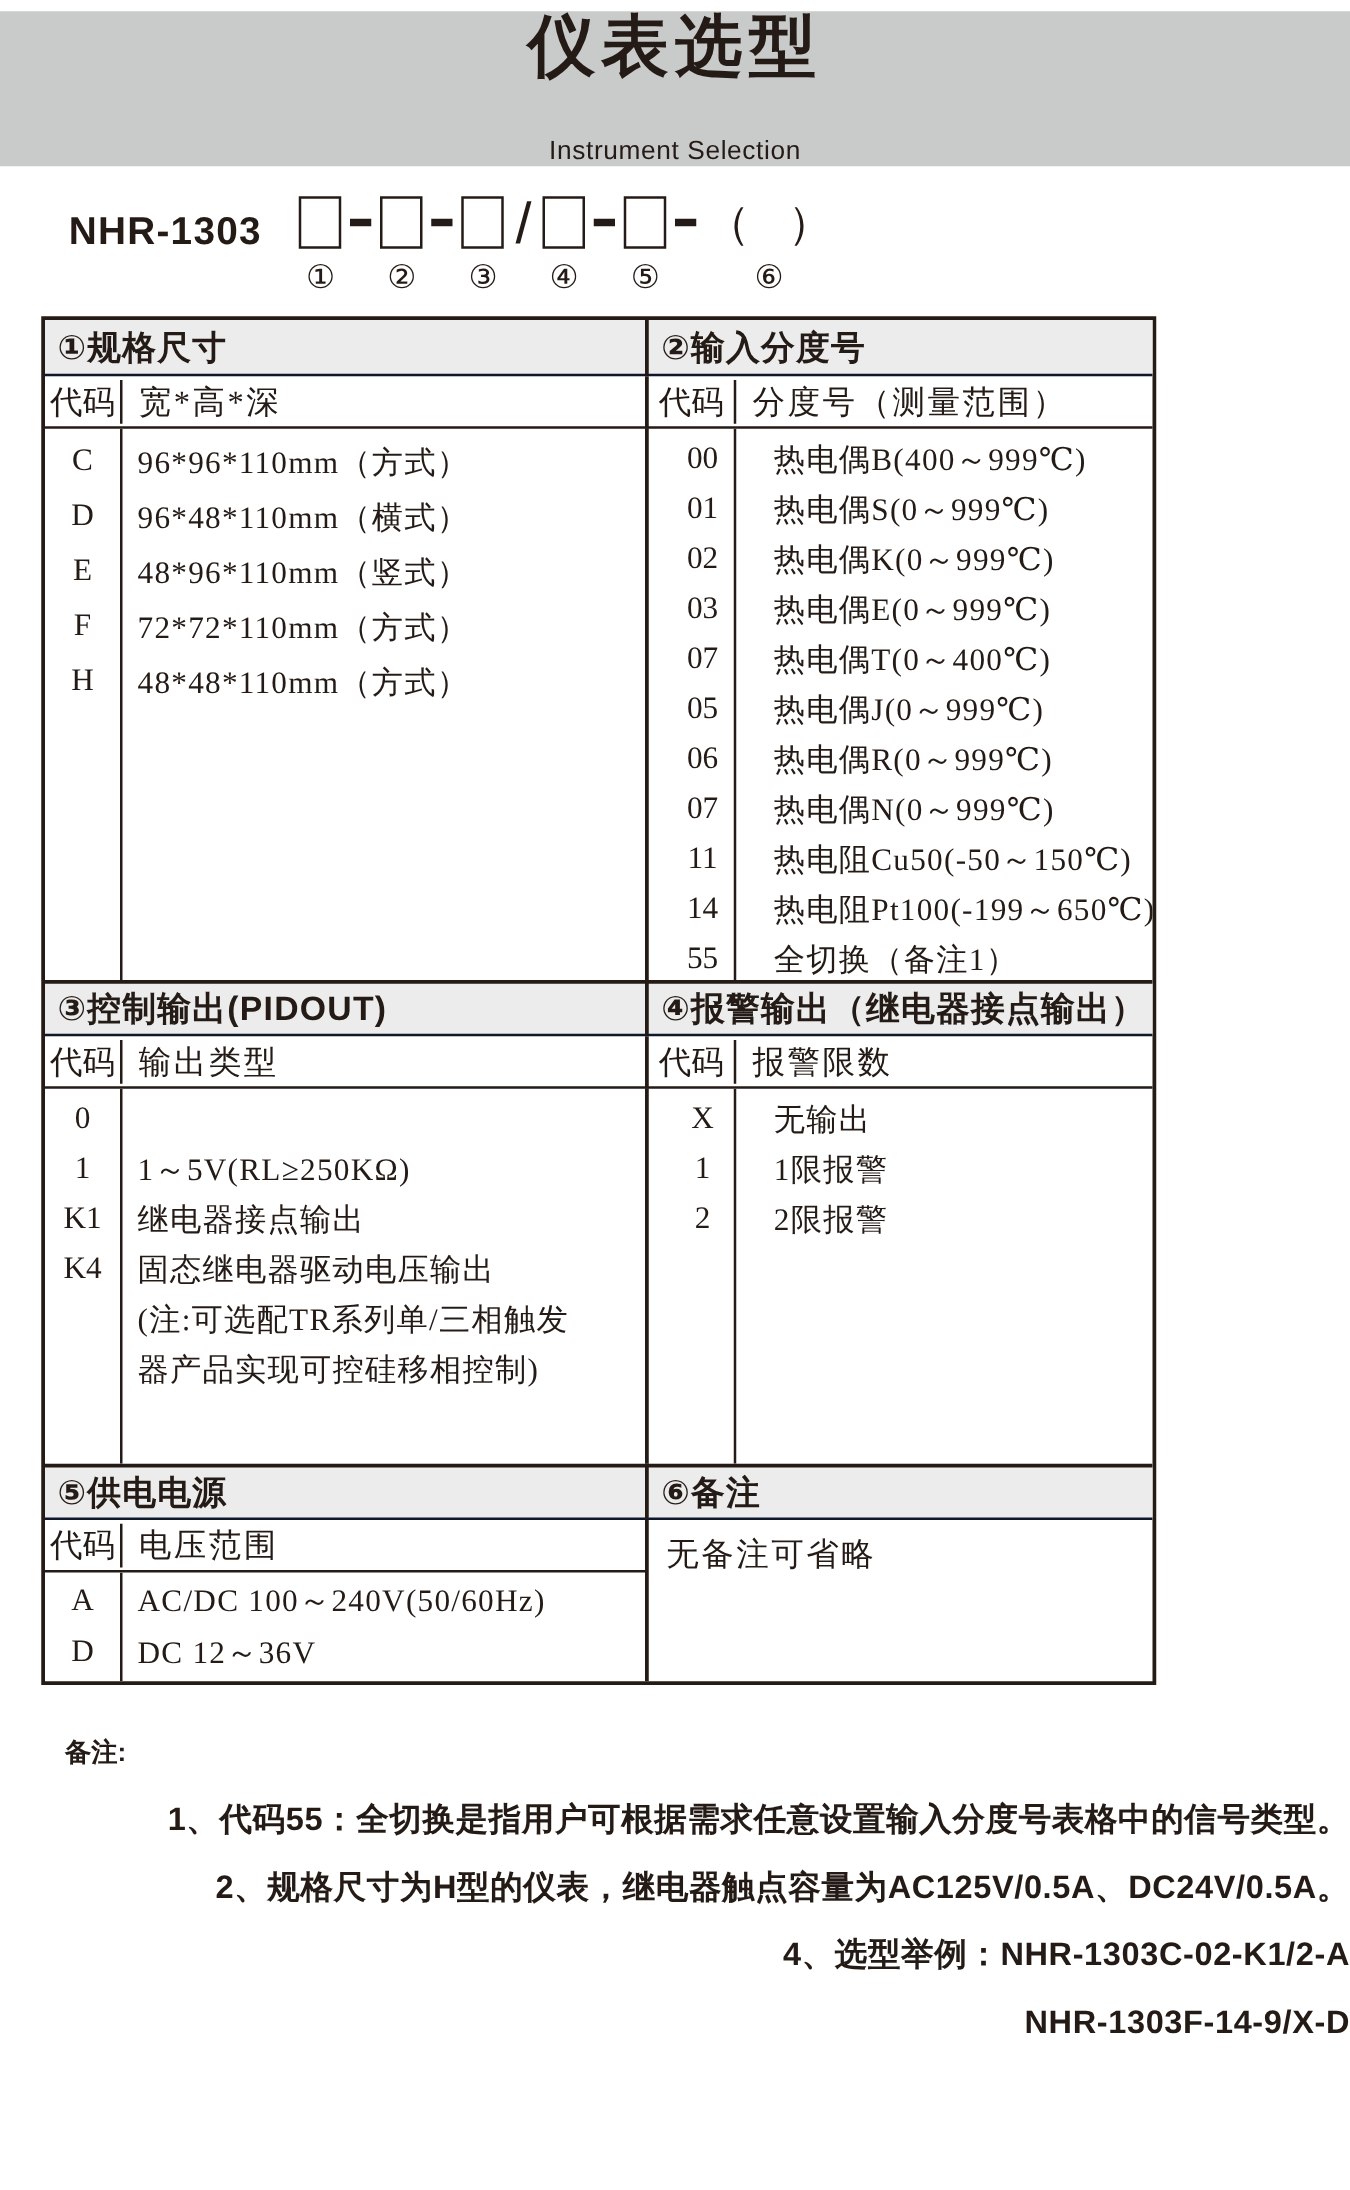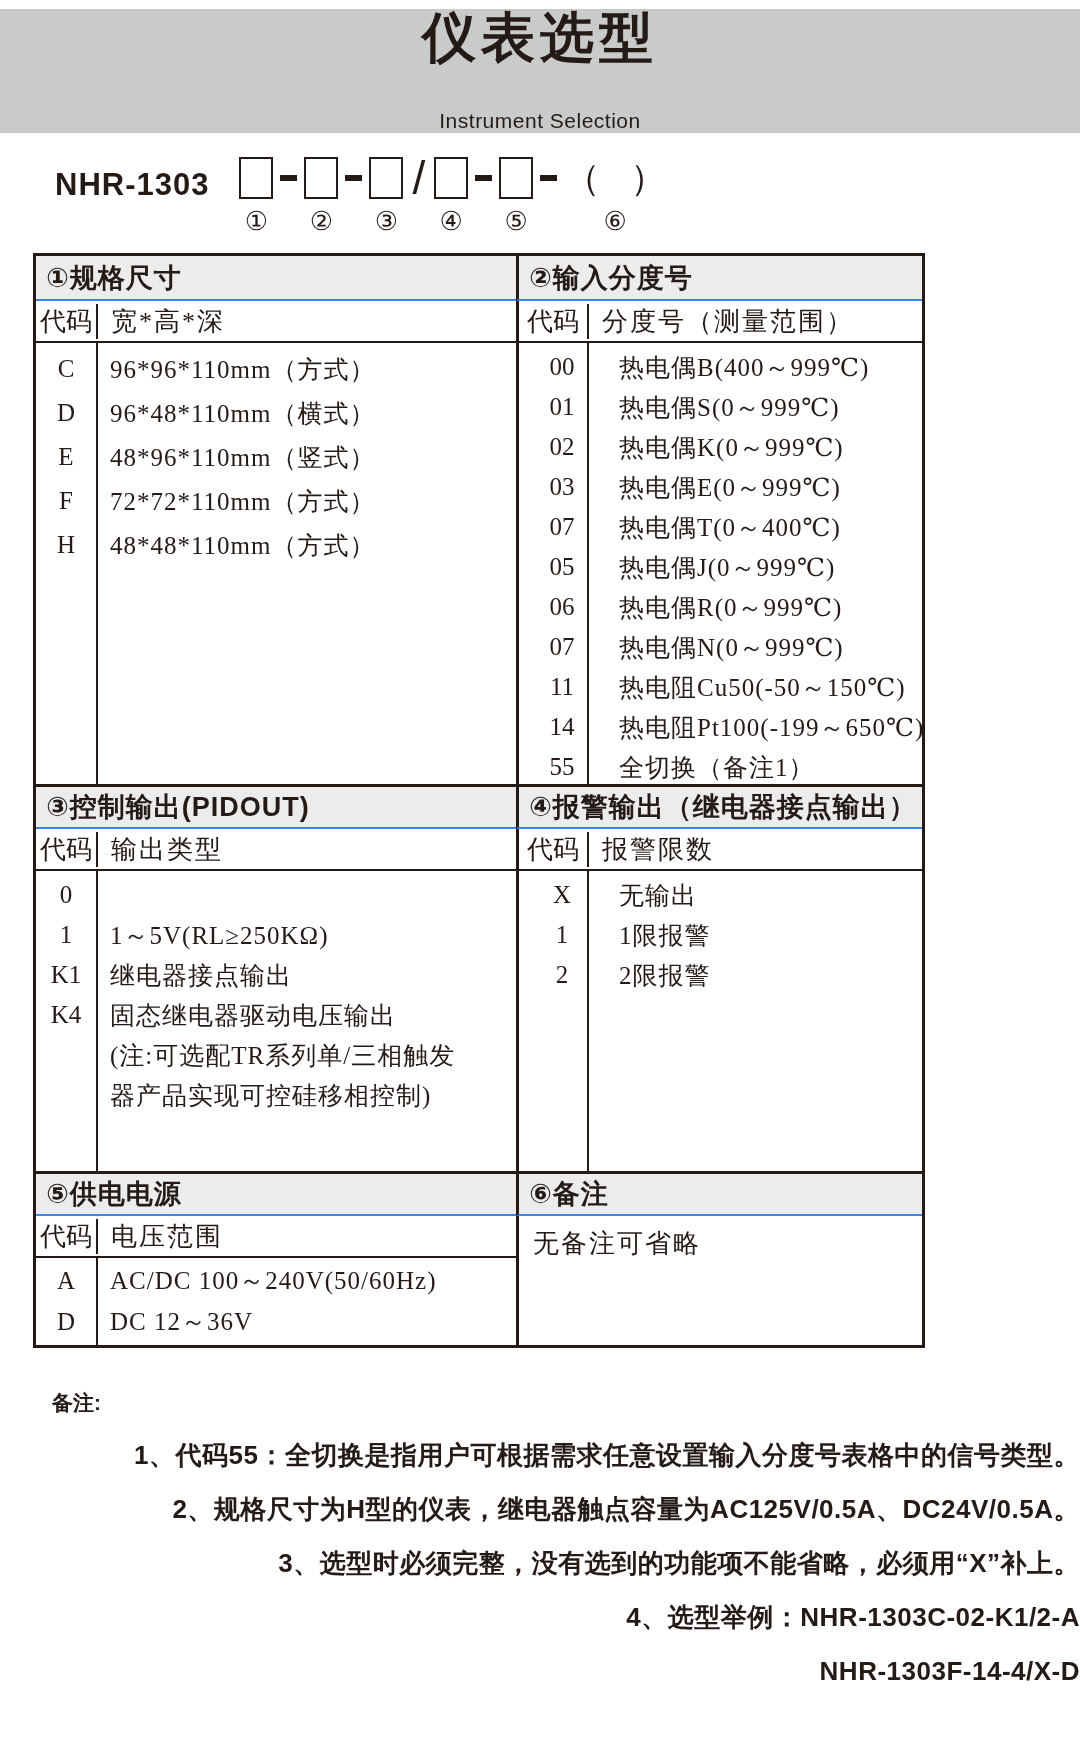--- a/index.html
+++ b/index.html
@@ -38,21 +38,21 @@
   .sel-table{
     margin:16px 0 0 33px;width:892px;box-sizing:border-box;
     border:3px solid #241b16;
     display:grid;
     grid-template-columns:480px 406px;
     grid-template-rows:45px 42px 441px 45px 42px 300px 45px 42px 87px;
   }
   .cell{box-sizing:border-box;overflow:hidden;}
   .rgt{border-left:3px solid #241b16;}
   .ghead{
-    background:#ececec;border-bottom:2px solid #3b82f6;
+    background:#ececec;border-bottom:2px solid #0f172a;
     display:flex;align-items:center;padding-left:10px;
     font-size:27px;font-weight:700;letter-spacing:1px;
   }
   .tsep{border-top:3px solid #241b16;}
   .subh{
     border-bottom:2px solid #241b16;display:flex;align-items:center;
     font-family:"Liberation Serif","DejaVu Serif",serif;
     font-size:26px;letter-spacing:2px;
   }
   .subh .code{
@@ -301,17 +301,16 @@
     </div>
     </div>
 
 </div>
 
 <div class="notes">
   <div class="notes-title">备注:</div>
   <div>
       <div class="note-item">1、代码55：全切换是指用户可根据需求任意设置输入分度号表格中的信号类型。</div>
       <div class="note-item">2、规格尺寸为H型的仪表，继电器触点容量为AC125V/0.5A、DC24V/0.5A。</div>
-      <div class="note-item">3、选型时必须完整，没有选到的功能项不能省略，必须用“X”补上。</div>
       <div class="note-item">4、选型举例：NHR-1303C-02-K1/2-A</div>
-      <div class="note-item">NHR-1303F-14-4/X-D</div>
+      <div class="note-item">NHR-1303F-14-9/X-D</div>
     </div>
 </div>
 
 </body></html>

